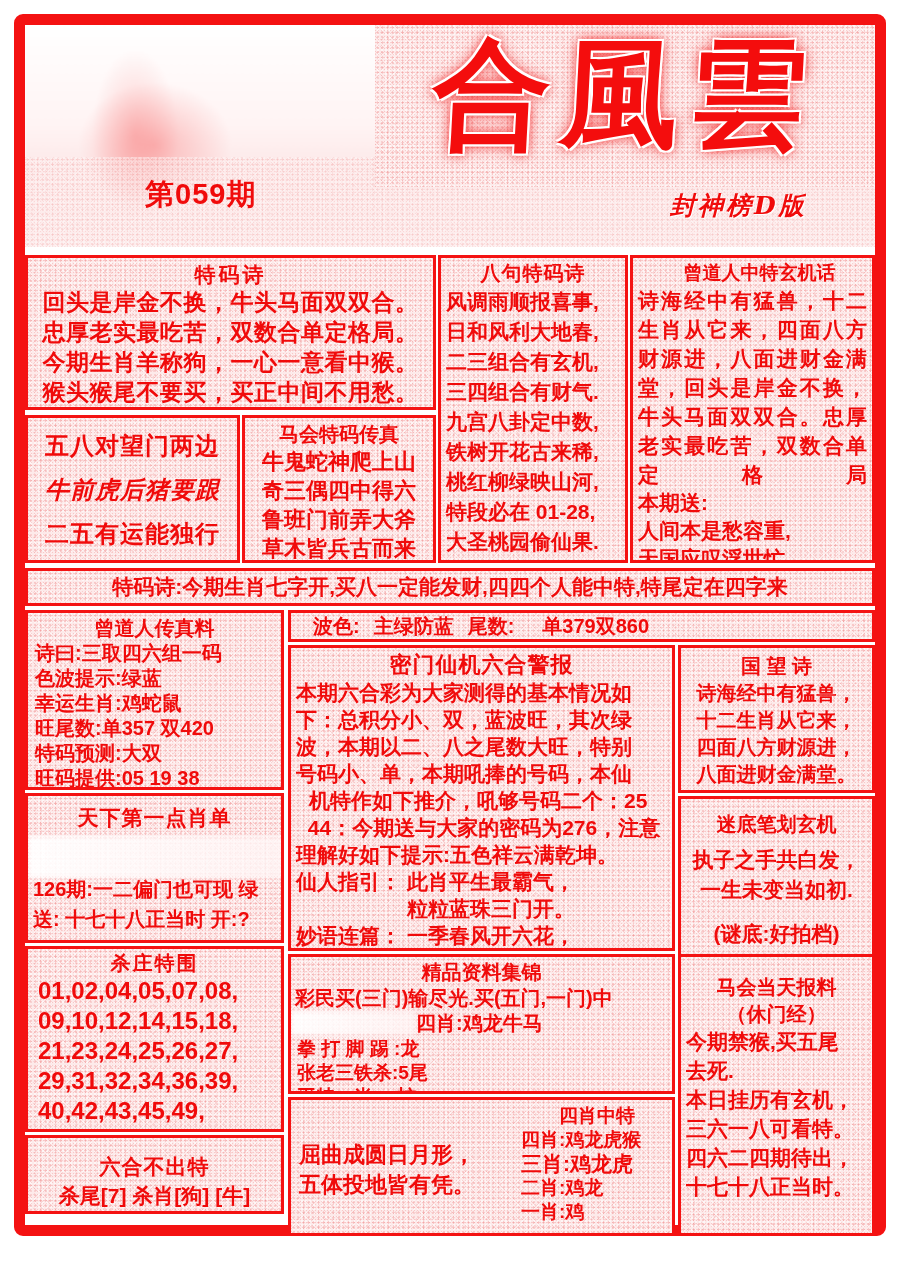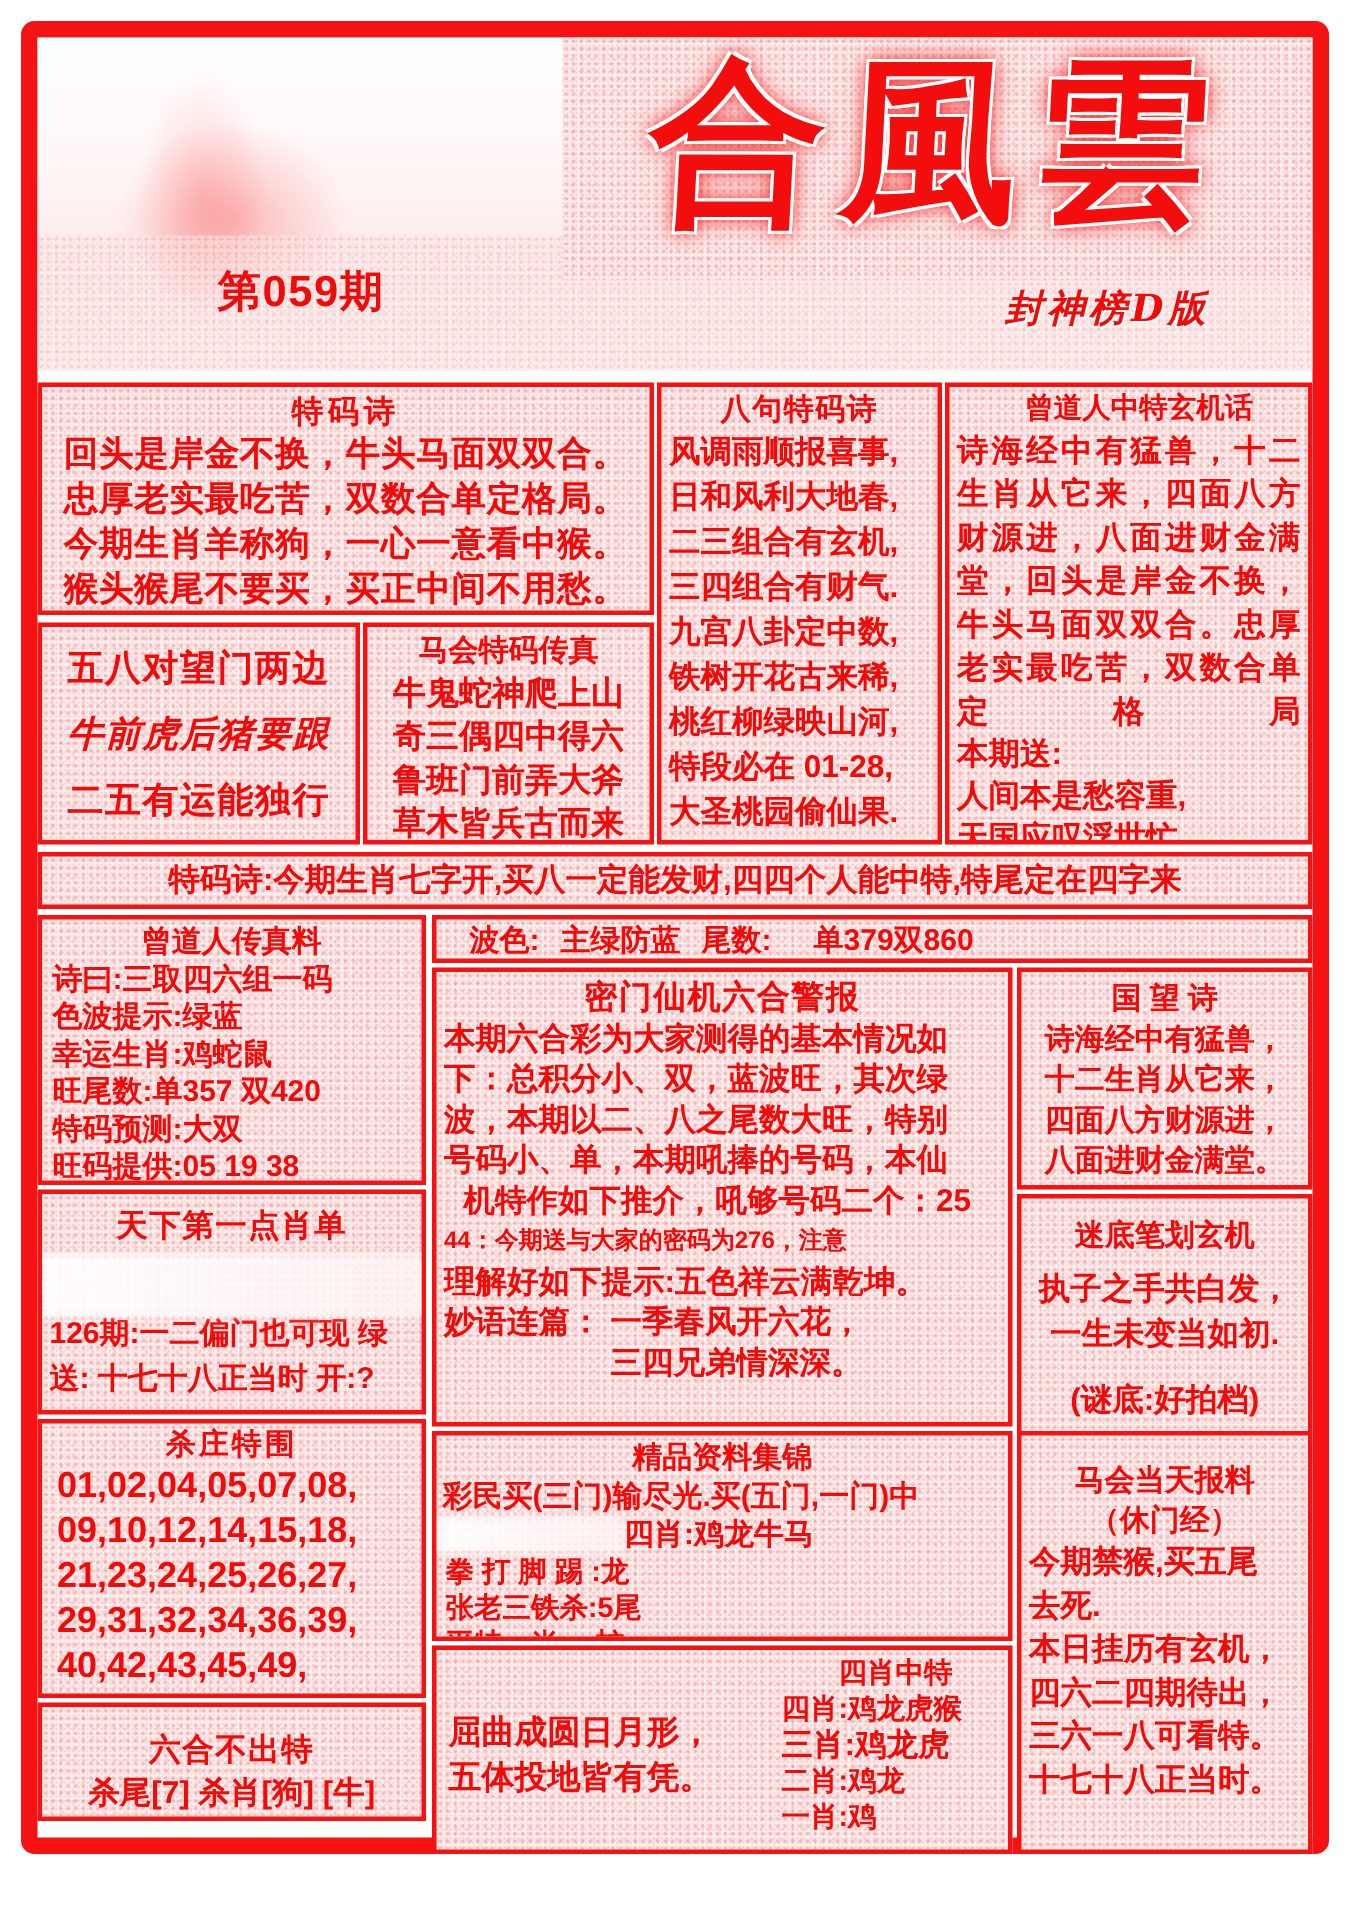--- a/index.html
+++ b/index.html
@@ -210,23 +210,30 @@
     <div class="ln" style="font-size:21px;line-height:28px;">杀尾[7]  杀肖[狗] [牛]</div>
   </div>
 
   <div class="bx tex" style="left:288px;top:645px;width:387px;height:306px;">
     <div class="hd" style="font-size:22px;line-height:29px;margin-top:2px;letter-spacing:1px;">密门仙机六合警报</div>
     <div class="L" style="font-size:21px;line-height:27px;padding-left:5px;">本期六合彩为大家测得的基本情况如</div>
     <div class="L" style="font-size:21px;line-height:27px;padding-left:5px;">下：总积分小、双，蓝波旺，其次绿</div>
     <div class="L" style="font-size:21px;line-height:27px;padding-left:5px;">波，本期以二、八之尾数大旺，特别</div>
     <div class="L" style="font-size:21px;line-height:27px;padding-left:5px;">号码小、单，本期吼捧的号码，本仙</div>
     <div class="L" style="font-size:21px;line-height:27px;padding-left:18px;">机特作如下推介，吼够号码二个：25</div>
-    <div class="L" style="font-size:16px;line-height:27px;padding-left:5px;">44：今期送与大家的密码为276，注意</div>
+    <div class="L" style="font-size:21px;line-height:27px;padding-left:5px;text-align:center;">44：今期送与大家的密码为276，注意</div>
     <div class="L" style="font-size:21px;line-height:27px;padding-left:5px;">理解好如下提示:五色祥云满乾坤。</div>
 
+    <div style="display:flex;align-items:flex-start;padding-left:5px;">
+      <span class="L" style="font-size:21px;line-height:27px;white-space:nowrap;">仙人指引：</span>
+      <span style="display:block;">
+        <span class="L" style="display:block;font-size:21px;line-height:27px;padding-left:6px;">此肖平生最霸气，</span>
+        <span class="L" style="display:block;font-size:21px;line-height:27px;padding-left:6px;">粒粒蓝珠三门开。</span>
+      </span>
+    </div>
     <div style="display:flex;align-items:flex-start;padding-left:5px;">
       <span class="L" style="font-size:21px;line-height:27px;white-space:nowrap;">妙语连篇：</span>
       <span style="display:block;">
         <span class="L" style="display:block;font-size:21px;line-height:27px;padding-left:6px;">一季春风开六花，</span>
         <span class="L" style="display:block;font-size:21px;line-height:27px;padding-left:6px;">三四兄弟情深深。</span>
       </span>
     </div>
   </div>
 
   <div class="bx tex" style="left:288px;top:954px;width:387px;height:140px;">
@@ -271,18 +278,18 @@
     <div class="ln" style="font-size:21px;line-height:30px;">一生未变当如初.</div>
     <div class="ln" style="font-size:21px;line-height:30px;margin-top:14px;">(谜底:好拍档)</div>
   </div>
 
   <div class="bx tex" style="left:678px;top:954px;width:197px;height:282px;">
     <div class="hd" style="font-size:20px;line-height:28px;margin-top:16px;">马会当天报料</div>
     <div class="hd" style="font-size:20px;line-height:26px;">（休门经）</div>
     <div class="L" style="font-size:21px;line-height:29px;padding-left:5px;">今期禁猴,买五尾</div>
     <div class="L" style="font-size:21px;line-height:29px;padding-left:5px;">去死.</div>
     <div class="L" style="font-size:21px;line-height:29px;padding-left:5px;">本日挂历有玄机，</div>
+    <div class="L" style="font-size:21px;line-height:29px;padding-left:5px;">三六一八可看特。</div>
     <div class="L" style="font-size:21px;line-height:29px;padding-left:5px;">四六二四期待出，</div>
-    <div class="L" style="font-size:21px;line-height:29px;padding-left:5px;">三六一八可看特。</div>
     <div class="L" style="font-size:21px;line-height:29px;padding-left:5px;">十七十八正当时。</div>
   </div>
 
 </div>
 
 </body></html>

